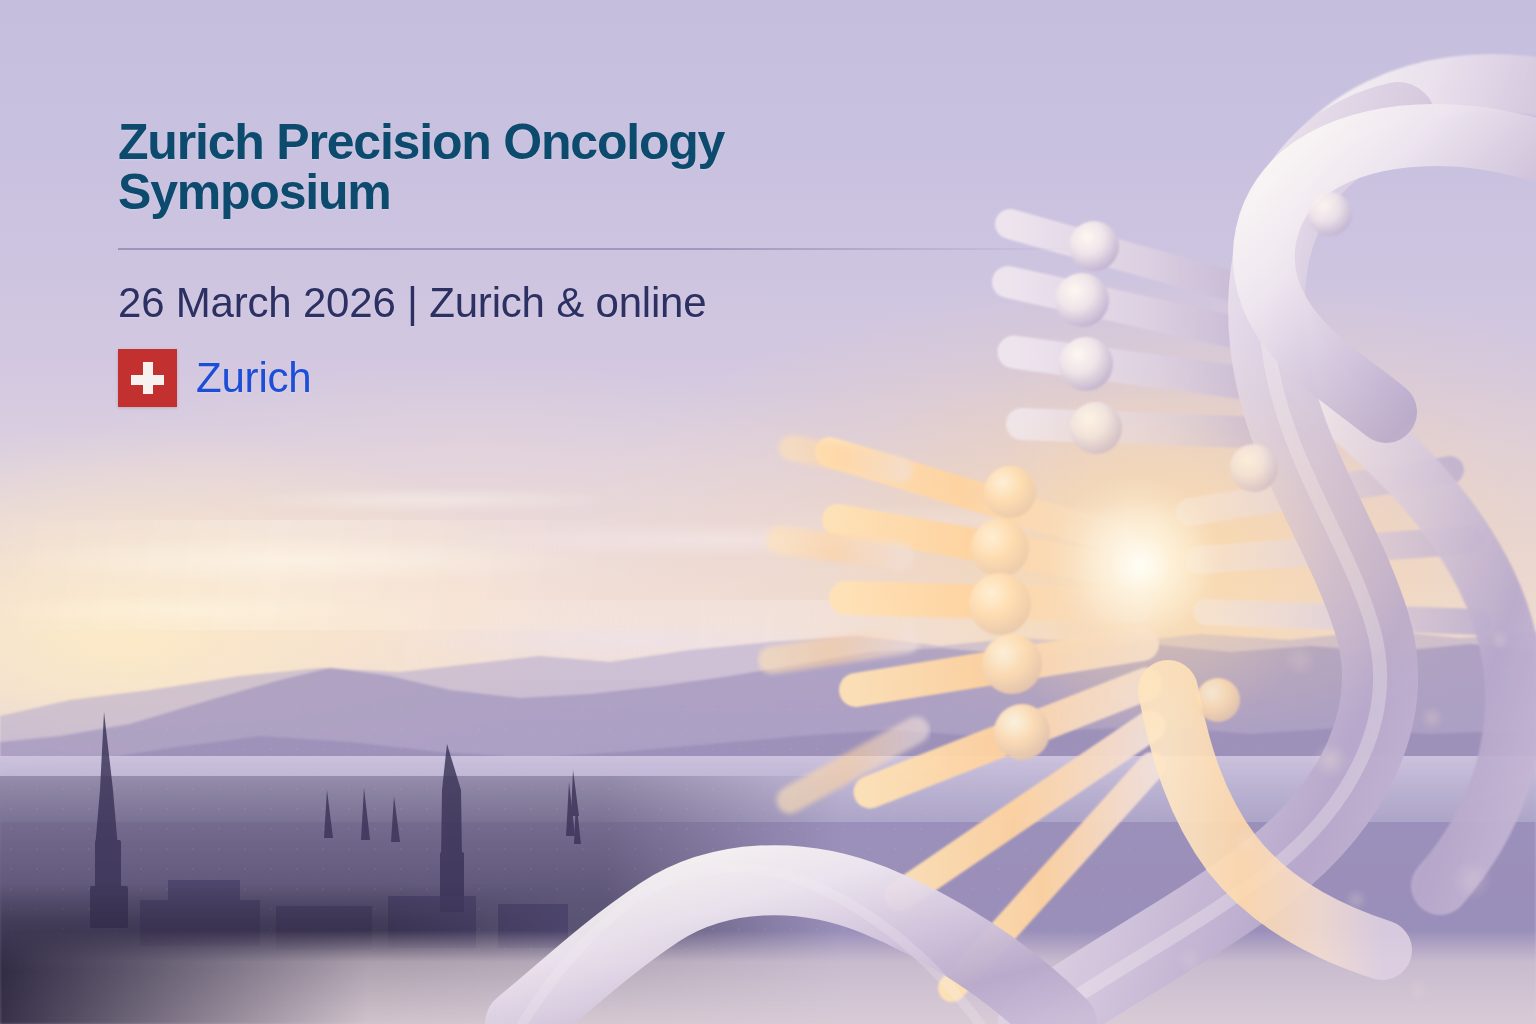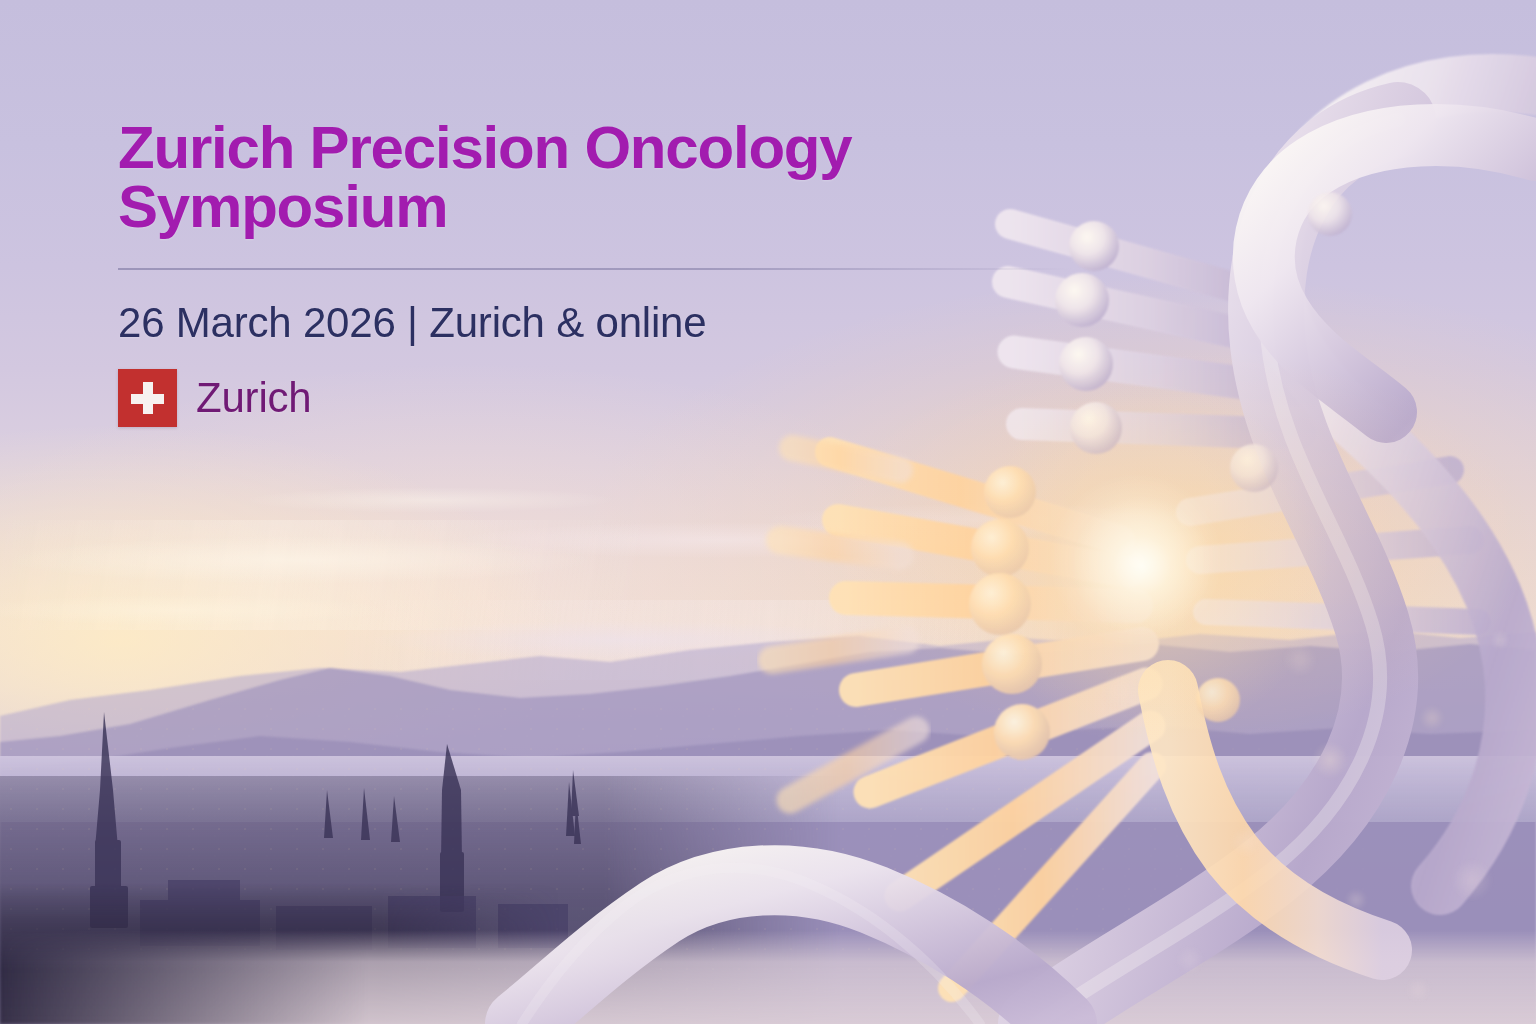--- a/index.html
+++ b/index.html
@@ -168,25 +168,25 @@
   #dna { position:absolute; inset:0; pointer-events:none; }
   #dna svg { position:absolute; inset:0; width:1536px; height:1024px; }
 
   
   #textblock {
     position:absolute;
     left:118px; top:118px;
     width:960px;
   }
   #title {
-    font-size:60px;
+    font-size:50px;
     font-weight:700;
     line-height:.99;
     letter-spacing:-1.2px;
-    color:#a21caf;
+    color:#0c4a6e;
     white-space:pre-line;
     text-shadow:0 1px 2px rgba(255,255,255,.22);
   }
   #divider {
     margin-top:31px;
     height:2px;
     width:955px;
     background:linear-gradient(to right, rgba(126,120,162,.62) 0%, rgba(126,120,162,.55) 62%, rgba(126,120,162,.18) 88%, rgba(126,120,162,0) 100%);
   }
   #dateline {
@@ -210,21 +210,21 @@
     position:relative;
     flex:0 0 auto;
     box-shadow:0 1px 3px rgba(60,40,60,.18);
   }
   #flag .bar-h, #flag .bar-v { position:absolute; background:#f7f2f0; }
   #flag .bar-h { left:13px; right:13px; top:25.5px; height:10px; }
   #flag .bar-v { top:13px; bottom:13px; left:24.5px; width:10px; }
   #locationtext {
     font-size:42px;
     font-weight:400;
-    color:#701a75;
+    color:#1d4ed8;
     letter-spacing:-.2px;
     text-shadow:0 1px 2px rgba(255,255,255,.2);
   }
 </style>
 </head>
 <body>
 
 <div id="banner">
 
   <div class="layer" id="sky"></div>

